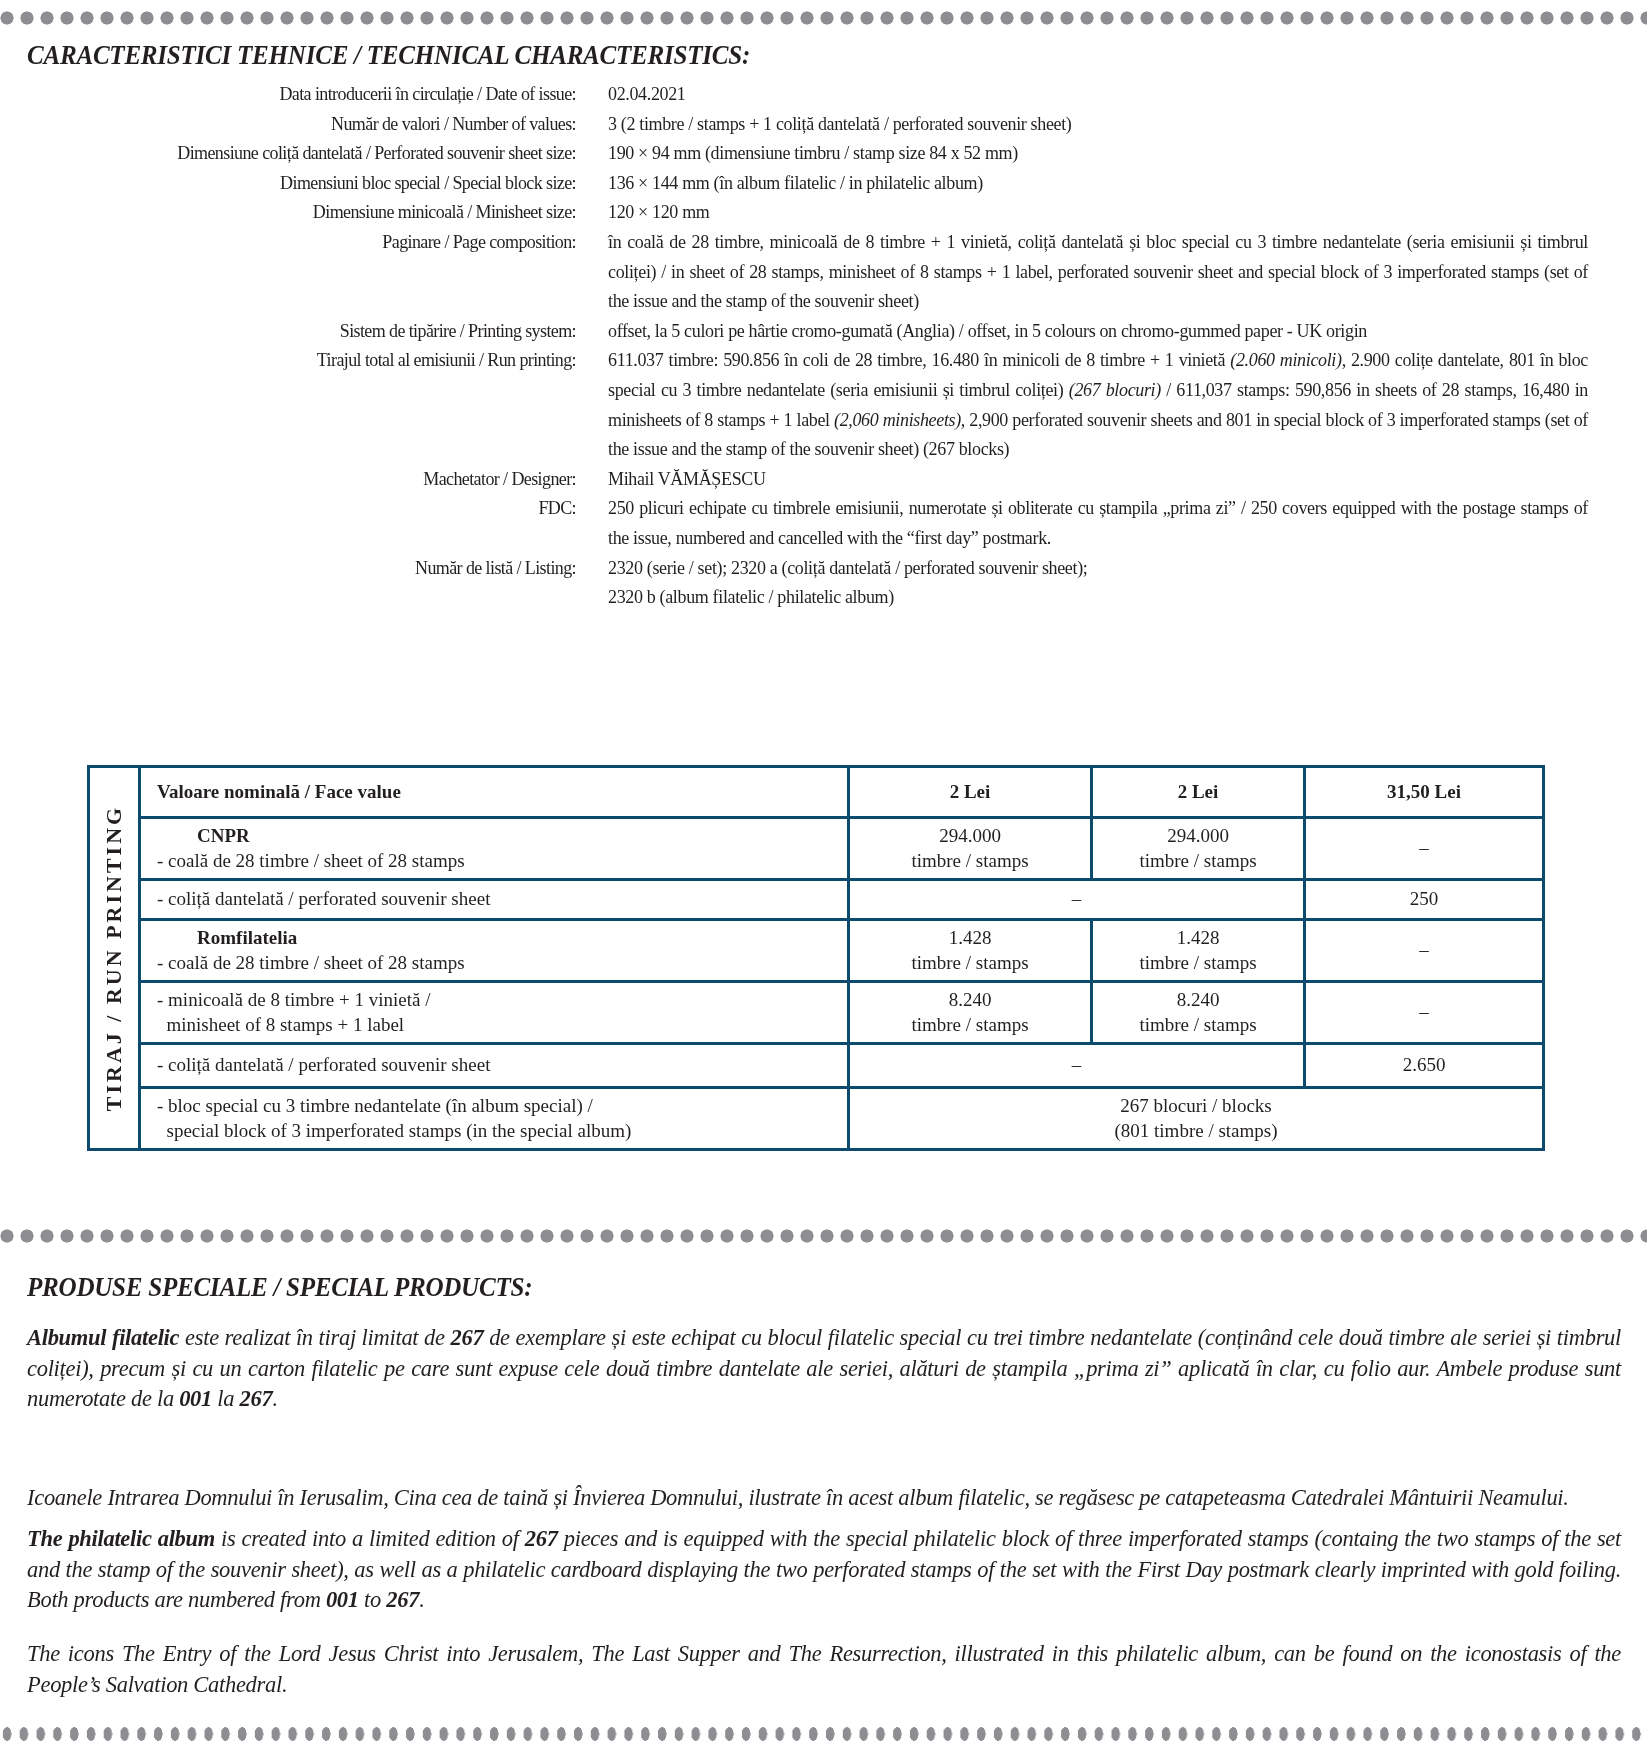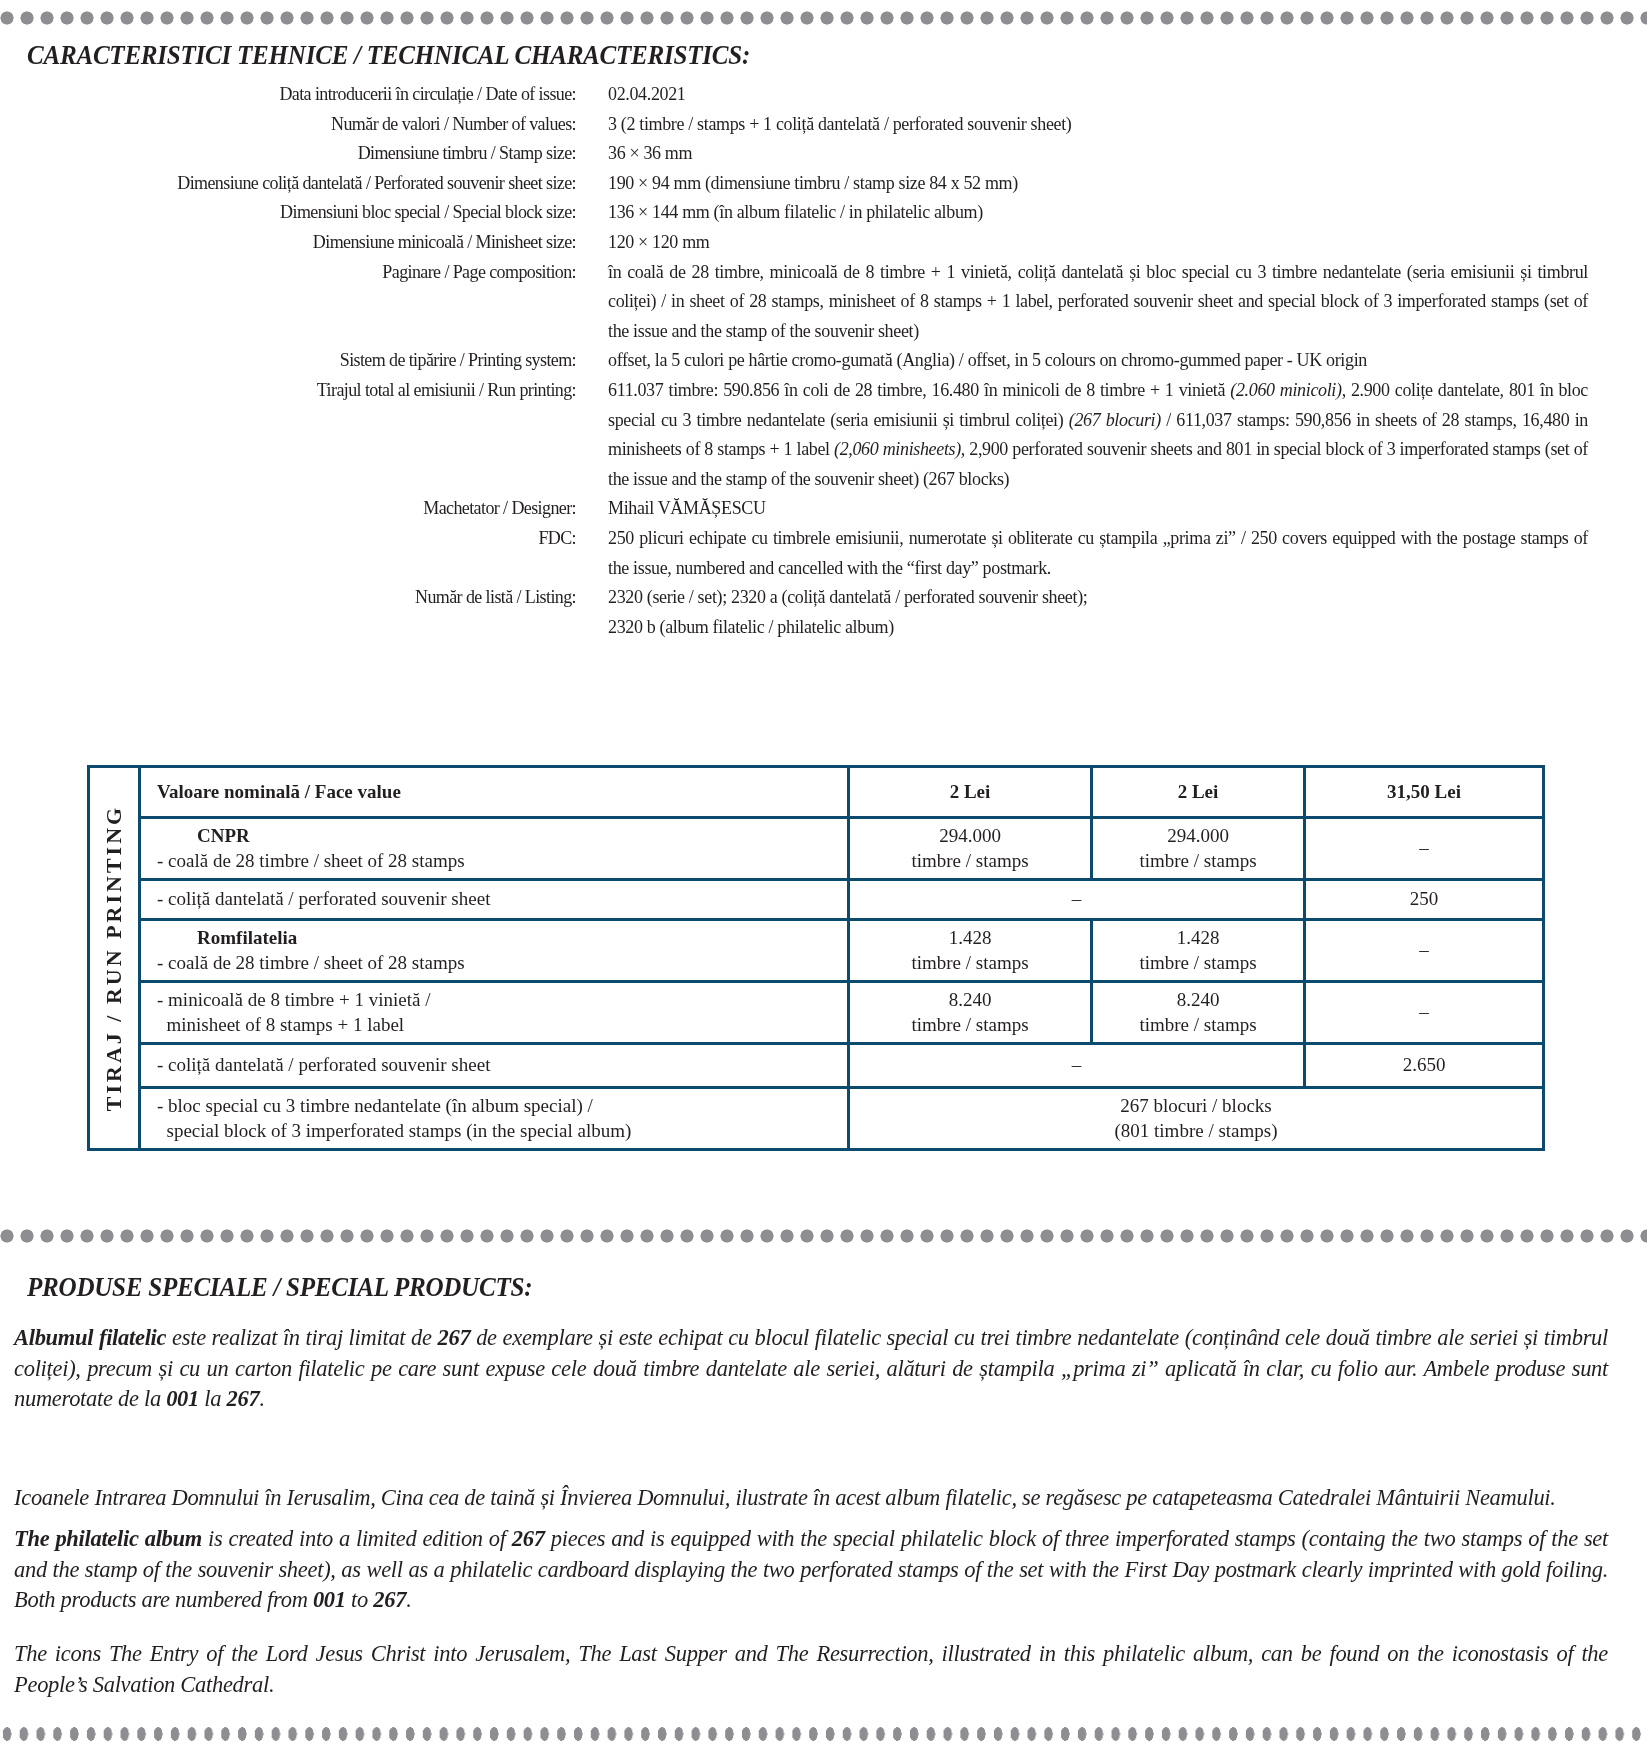--- a/index.html
+++ b/index.html
@@ -61,45 +61,41 @@
   .runtable td.desc { width: 690px; text-align: left; padding-left: 16px; }
   .runtable td.num { text-align: center; }
   .runtable td.c1 { width: 240px; }
   .runtable td.c2 { width: 210px; }
   .runtable td.c3 { width: 236px; }
   .runtable .hdr td { height: 48px; font-weight: bold; }
   .runtable .bold { font-weight: bold; margin-left: 40px; }
   .cell-line { display: block; }
   
   .para {
-    position: absolute; left: 14px; width: 1594px; margin: 0;
+    position: absolute; left: 27px; width: 1594px; margin: 0;
     font-style: italic; font-size: 22.5px; line-height: 30.5px;
     text-align: justify; letter-spacing: -0.3px;
   }
   .para b { font-weight: bold; }
 </style>
 </head>
 <body>
 
 <div class="dots" style="top:11px;"></div>
 
 <h2 class="section-title" style="top:40px;">CARACTERISTICI TEHNICE / TECHNICAL CHARACTERISTICS:</h2>
 
 <div class="specs" id="specs">
     <div class="spec-row">
       <div class="spec-label">Data introducerii în circulație / Date of issue:</div>
       <div class="spec-value"><b>02.04.2021</b></div>
     </div>
     <div class="spec-row">
       <div class="spec-label">Număr de valori / Number of values:</div>
       <div class="spec-value"><b>3</b> (2 timbre / stamps + 1 coliță dantelată / perforated souvenir sheet)</div>
-    </div>
-    <div class="spec-row">
-      <div class="spec-label">Dimensiune timbru / Stamp size:</div>
-      <div class="spec-value"><b>36 × 36 mm</b></div>
     </div>
     <div class="spec-row">
       <div class="spec-label">Dimensiune coliță dantelată / Perforated souvenir sheet size:</div>
       <div class="spec-value"><b>190 × 94 mm</b> (dimensiune timbru / stamp size 84 x 52 mm)</div>
     </div>
     <div class="spec-row">
       <div class="spec-label">Dimensiuni bloc special / Special block size:</div>
       <div class="spec-value"><b>136 × 144 mm</b> (în album filatelic / in philatelic album)</div>
     </div>
     <div class="spec-row">

